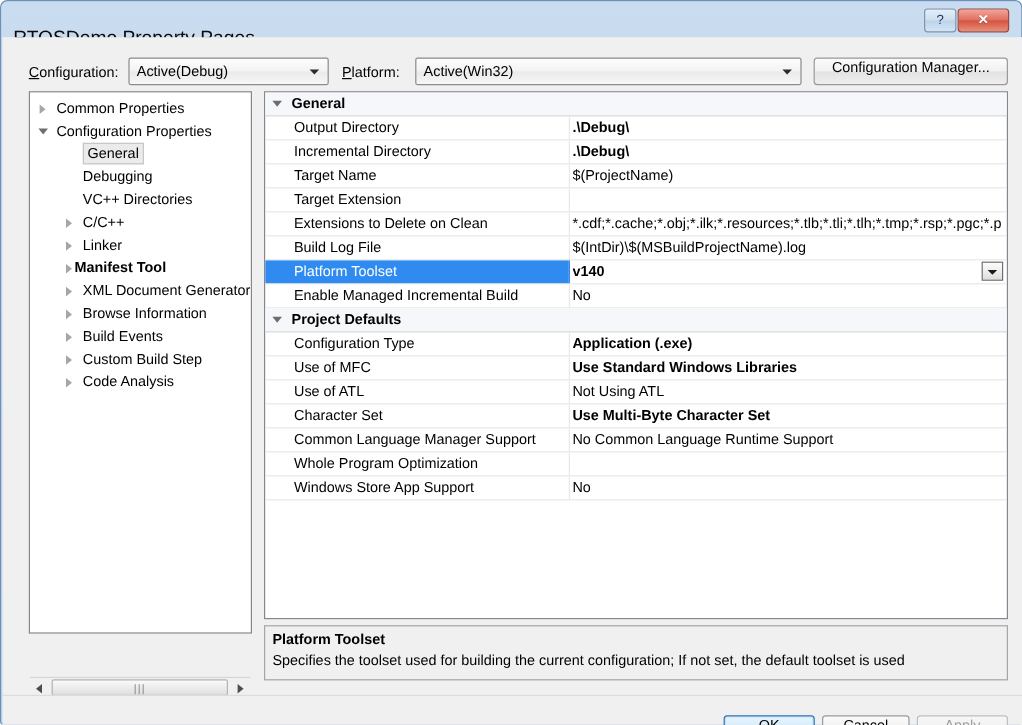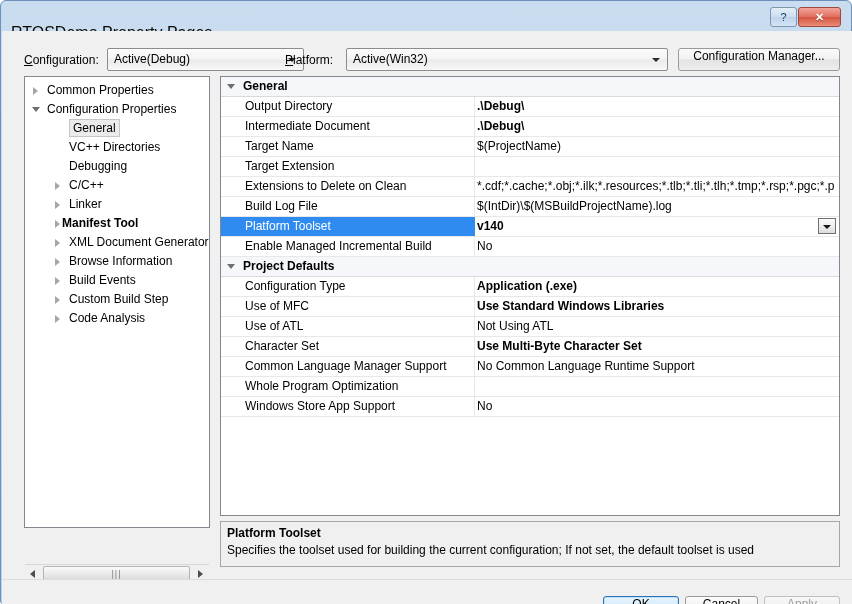--- a/index.html
+++ b/index.html
@@ -354,41 +354,41 @@
 
   <div id="titlebar">
     <div id="title-text">RTOSDemo Property Pages</div>
     <div class="caption-btn" id="help-btn">?</div>
     <div class="caption-btn" id="close-btn">✕</div>
   </div>
 
   <div id="client">
 
     <div class="field-label" style="left:22px; top:22px;"><span style="text-decoration:underline">C</span>onfiguration:</div>
-    <div class="combo" style="left:105px; top:17px; width:197px;">
+    <div class="combo" style="left:105px; top:17px; width:167px;">
       <span class="combo-text">Active(Debug)</span>
       <span class="combo-arrow"></span>
     </div>
 
     <div class="field-label" style="left:283px; top:22px;"><span style="text-decoration:underline">P</span>latform:</div>
     <div class="combo" style="left:344px; top:17px; width:322px;">
       <span class="combo-text">Active(Win32)</span>
       <span class="combo-arrow"></span>
     </div>
 
     <div class="btn" style="left:676px; top:17px; width:162px;">
       <span>Configuration Manager...</span>
     </div>
 
     <div id="tree-panel">
         <div class="tree-item" style="margin-top: 4px;"><i class="arrow-collapsed" style="left: 8px;"></i><span class="tree-label" style="margin-left: 22px;">Common Properties</span></div>
         <div class="tree-item"><i class="arrow-expanded" style="left: 7px;"></i><span class="tree-label" style="margin-left: 22px;">Configuration Properties</span></div>
         <div class="tree-item"><span class="tree-label selected" style="margin-left: 44px;">General</span></div>
+        <div class="tree-item"><span class="tree-label" style="margin-left: 44px;">Debugging</span></div>
         <div class="tree-item"><span class="tree-label" style="margin-left: 44px;">VC++ Directories</span></div>
-        <div class="tree-item"><span class="tree-label" style="margin-left: 44px;">Debugging</span></div>
         <div class="tree-item"><i class="arrow-collapsed" style="left: 30px;"></i><span class="tree-label" style="margin-left: 44px;">C/C++</span></div>
         <div class="tree-item"><i class="arrow-collapsed" style="left: 30px;"></i><span class="tree-label" style="margin-left: 44px;">Linker</span></div>
         <div class="tree-item"><i class="arrow-collapsed" style="left: 30px;"></i><span class="tree-label" style="margin-left: 37px; font-weight: bold;">Manifest Tool</span></div>
         <div class="tree-item"><i class="arrow-collapsed" style="left: 30px;"></i><span class="tree-label" style="margin-left: 44px;">XML Document Generator</span></div>
         <div class="tree-item"><i class="arrow-collapsed" style="left: 30px;"></i><span class="tree-label" style="margin-left: 44px;">Browse Information</span></div>
         <div class="tree-item"><i class="arrow-collapsed" style="left: 30px;"></i><span class="tree-label" style="margin-left: 44px;">Build Events</span></div>
         <div class="tree-item"><i class="arrow-collapsed" style="left: 30px;"></i><span class="tree-label" style="margin-left: 44px;">Custom Build Step</span></div>
         <div class="tree-item"><i class="arrow-collapsed" style="left: 30px;"></i><span class="tree-label" style="margin-left: 44px;">Code Analysis</span></div>
       </div>
     <div id="tree-scroll">
@@ -408,21 +408,21 @@
           <i class="cat-arrow"></i>
           <span class="cat-name">General</span>
         </div>
         <div class="prop-row">
           <div class="col-split"></div>
           <span class="prop-name">Output Directory</span>
           <span class="prop-value bold">.\Debug\</span>
         </div>
         <div class="prop-row">
           <div class="col-split"></div>
-          <span class="prop-name">Intermediate Document</span>
+          <span class="prop-name">Incremental Directory</span>
           <span class="prop-value bold">.\Debug\</span>
         </div>
         <div class="prop-row">
           <div class="col-split"></div>
           <span class="prop-name">Target Name</span>
           <span class="prop-value">$(ProjectName)</span>
         </div>
         <div class="prop-row">
           <div class="col-split"></div>
           <span class="prop-name">Target Extension</span>

